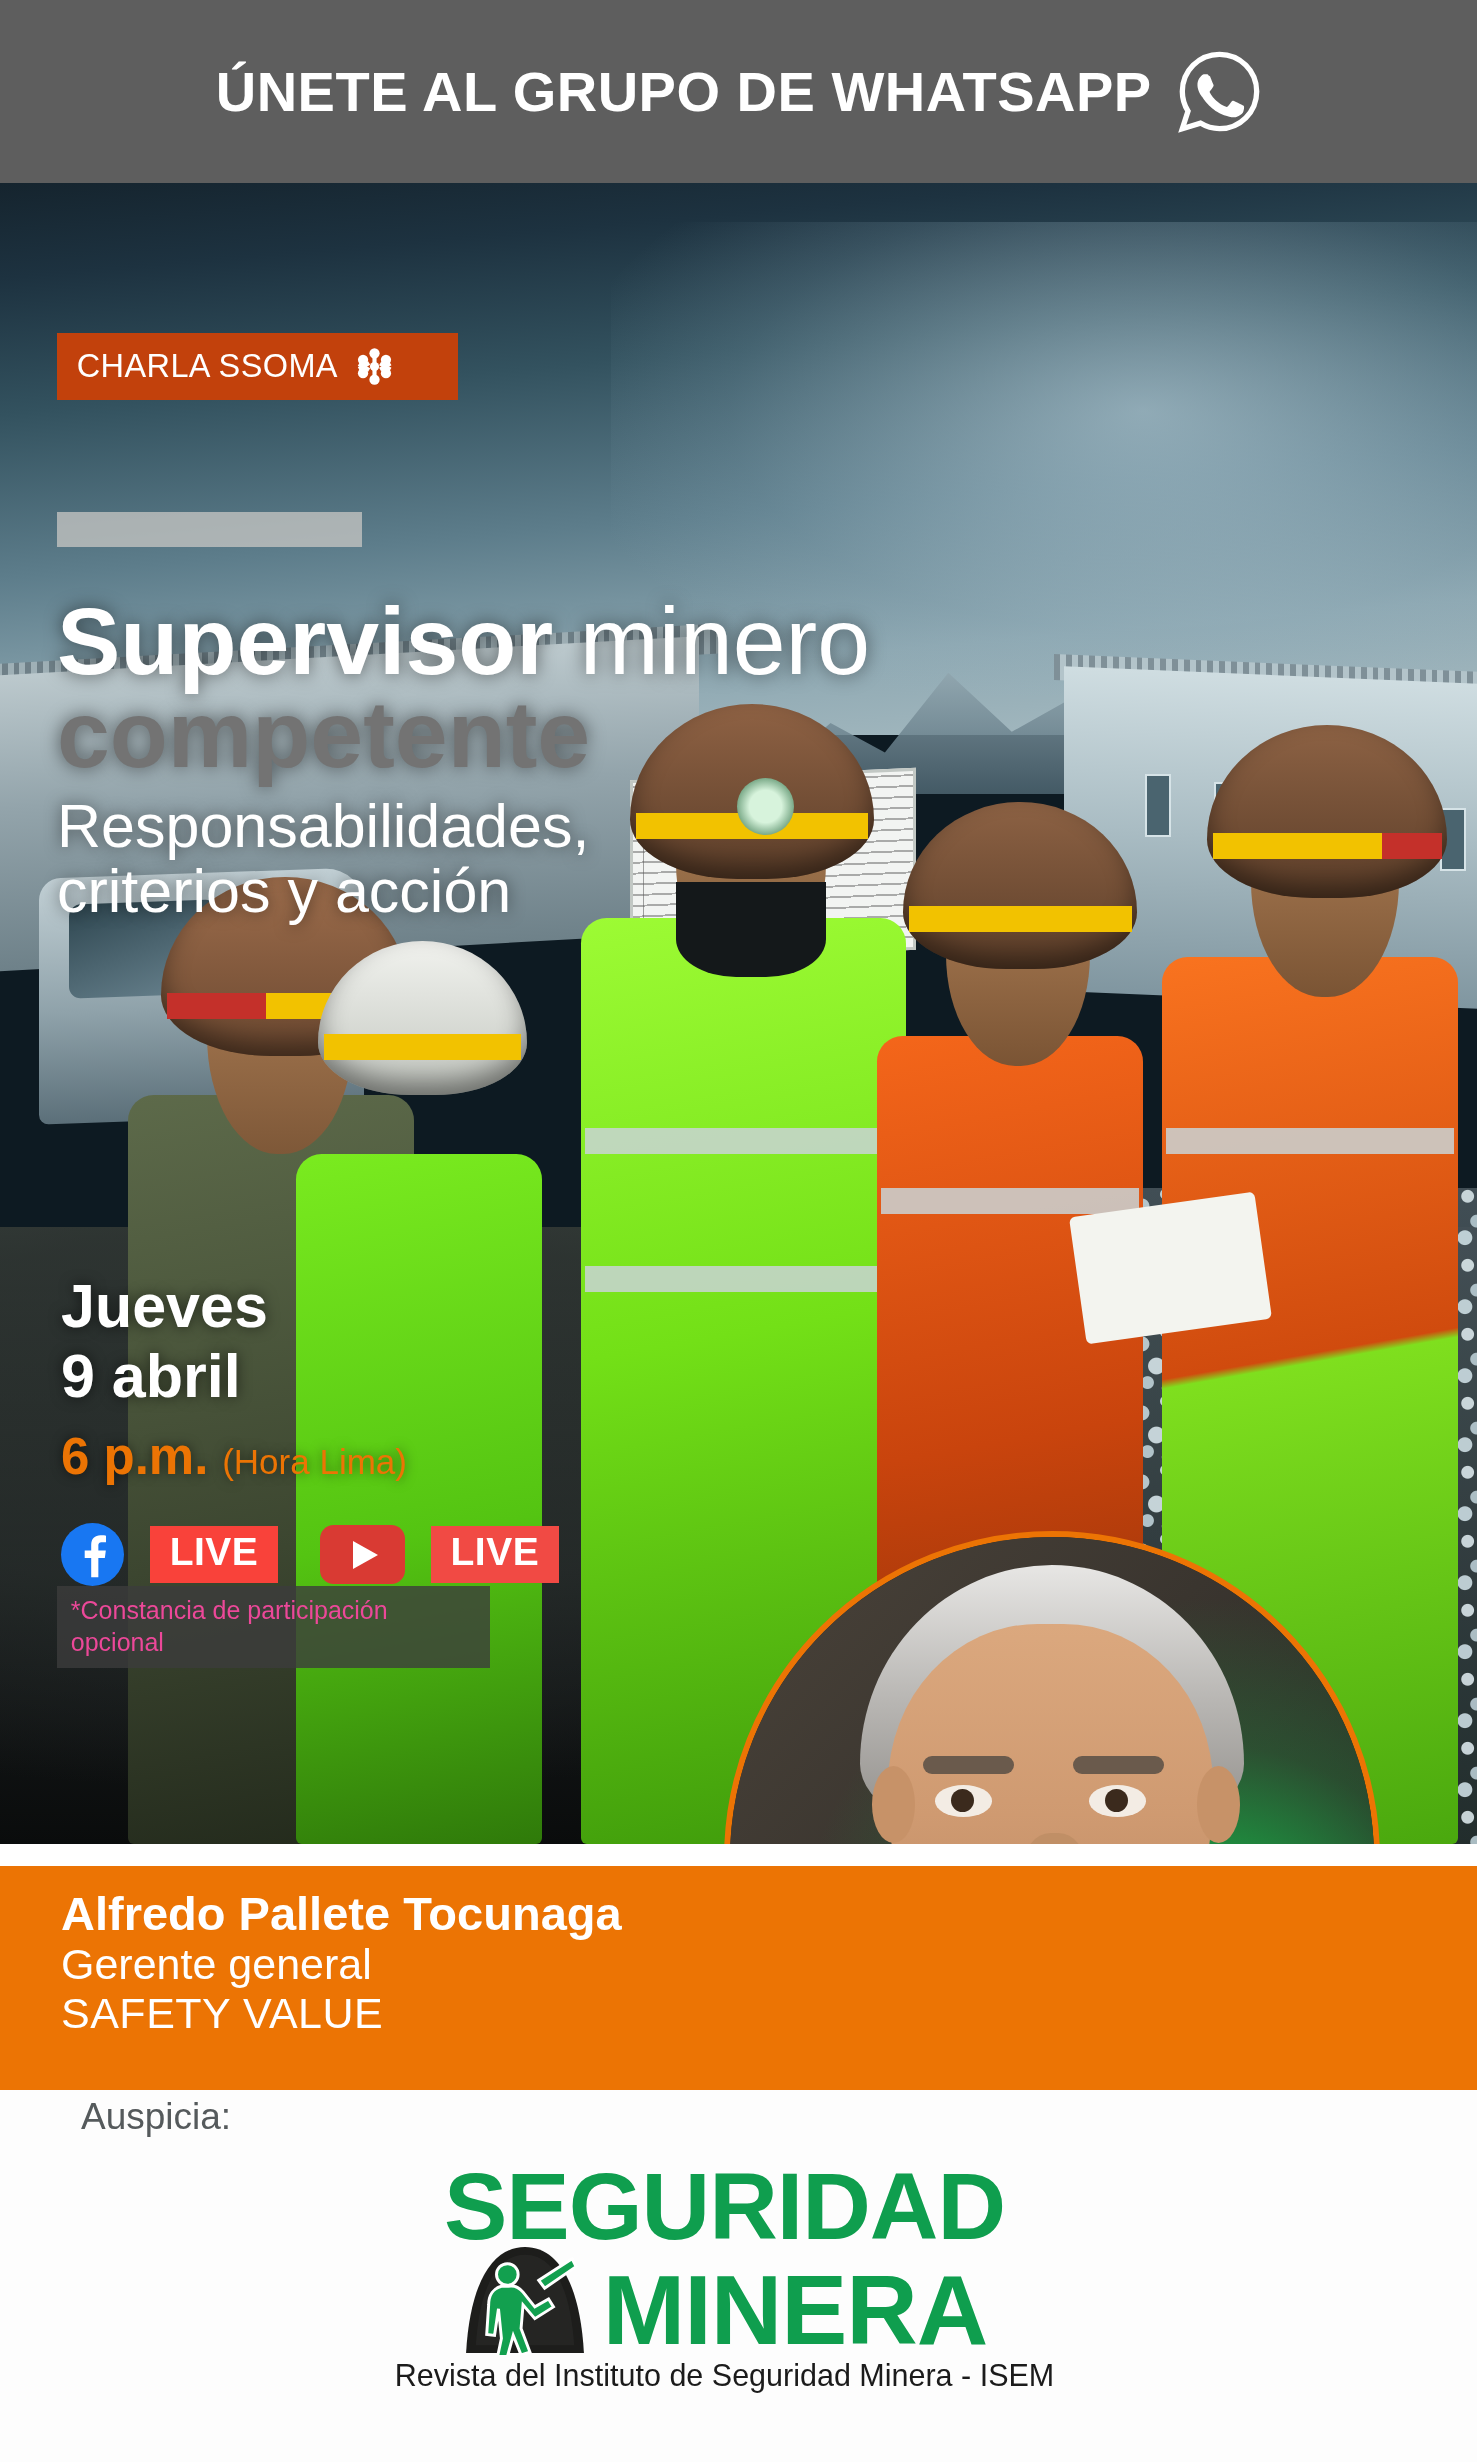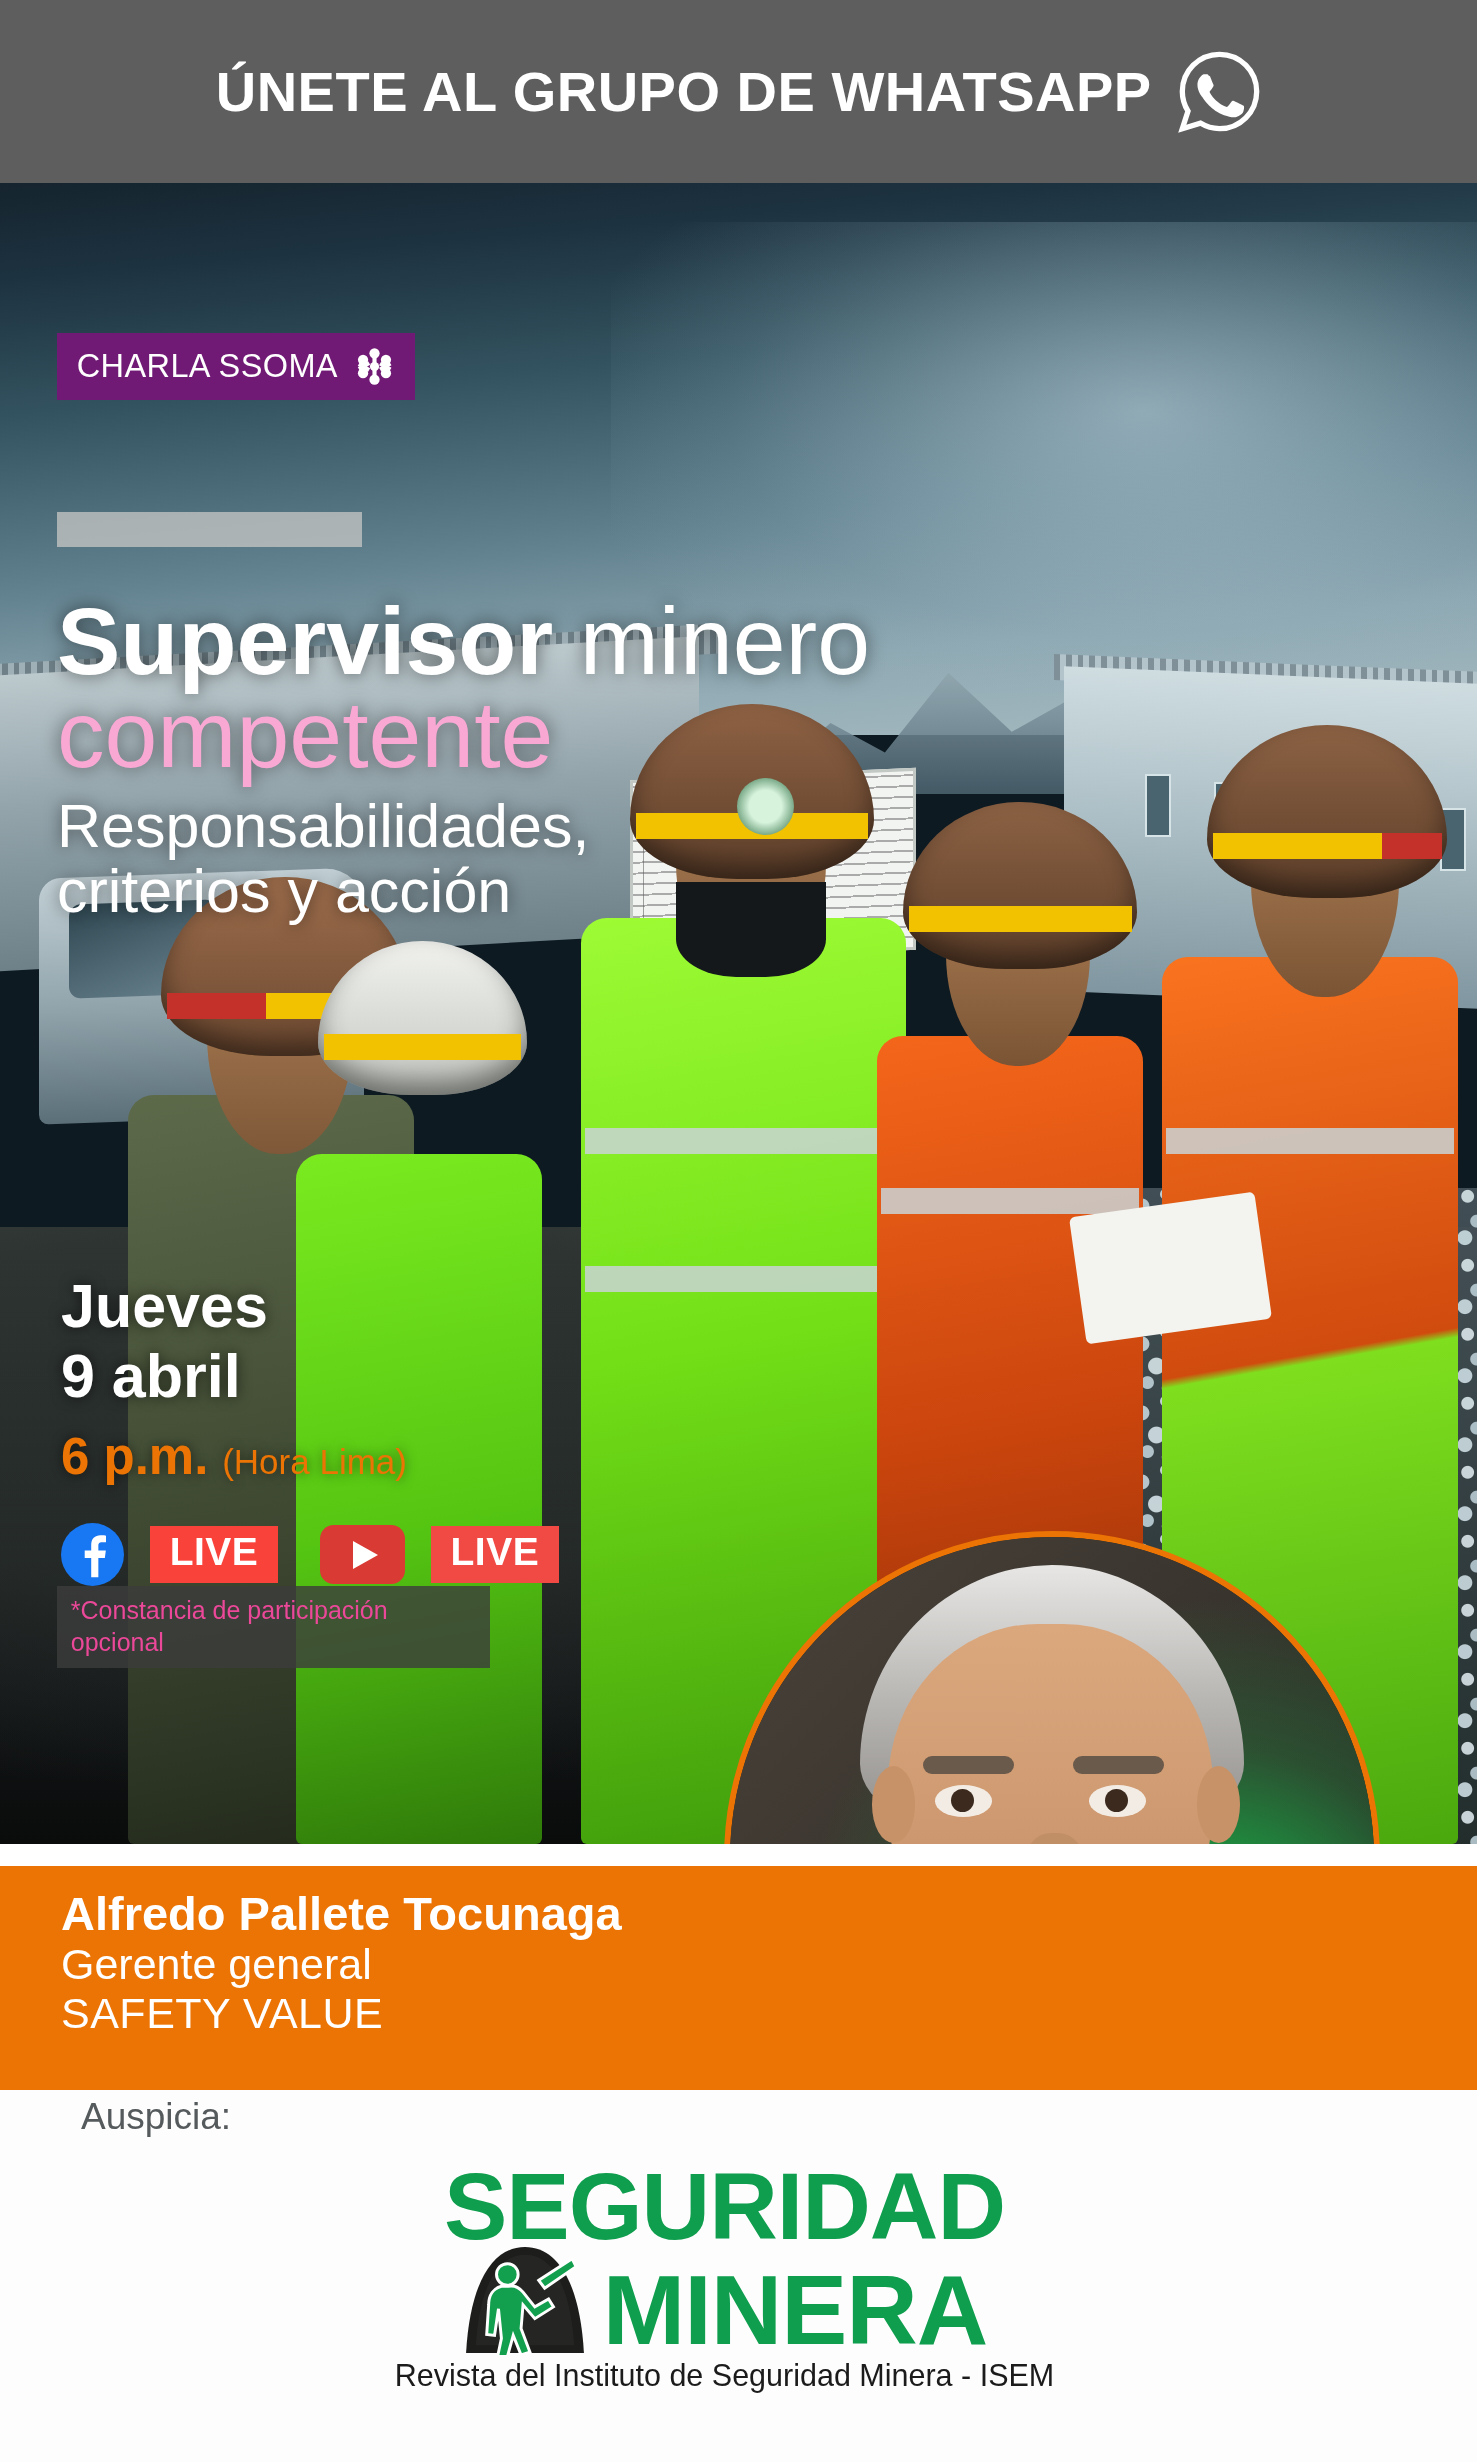--- a/index.html
+++ b/index.html
@@ -116,34 +116,34 @@
   .face{ position:absolute; border-radius:44% 44% 48% 48% / 34% 34% 66% 66%; }
   .body{ position:absolute; border-radius:25.6px 25.6px 5.9px 5.9px; }
   .vest-stripe{ position:absolute; height:25.6px; background:#c9d3d6; opacity:.85; }
 
   
   #charla-shadow{
     position:absolute; left:57px; top:329px; width:305px; height:35px;
     background:rgba(196,196,193,.78);
   }
   #charla-badge{
-    position:absolute; left:57px; top:150px; width:358px; height:67px;
-    background:#701a75; display:flex; align-items:center; gap:15.8px;
+    position:absolute; left:57px; top:150px; width:401px; height:67px;
+    background:#c2410c; display:flex; align-items:center; gap:15.8px;
     padding-left:19.7px;
   }
   #charla-badge .ctext{ color:#fff; font-size:32.5px; letter-spacing:0.4px; white-space:nowrap; }
   #charla-badge .cflower{ width:41px; height:41px; flex:0 0 auto; }
 
   
   #title-block{ position:absolute; left:57px; top:412px; width:1310px; }
   .t-line1{ font-size:95px; line-height:.97; color:#fff; white-space:nowrap;
     text-shadow:0 0 17.7px rgba(0,0,0,.55); }
   .t-line1 b{ font-weight:bold; }
   .t-line1 span.light{ font-weight:normal; }
-  .t-line2{ font-size:95px; line-height:1.0; color:#f9a8d4; font-weight:normal;
+  .t-line2{ font-size:95px; line-height:1.0; color:#737373; font-weight:bold;
     text-shadow:0 0 17.7px rgba(0,0,0,.55); }
   .t-sub{ font-size:61px; line-height:1.06; color:#fff; font-weight:normal;
     margin-top:11.8px; text-shadow:0 0 15.8px rgba(0,0,0,.55); }
 
   
   #date-block{ position:absolute; left:61px; top:1089px; }
   .d-day, .d-date{ color:#fff; font-size:61px; font-weight:bold; line-height:1.14;
     text-shadow:0 0 13.8px rgba(0,0,0,.6); }
   #time-row{ display:flex; align-items:baseline; gap:13.8px; margin-top:15.8px; }
   .d-time{ color:#ec7404; font-size:51px; font-weight:bold;

